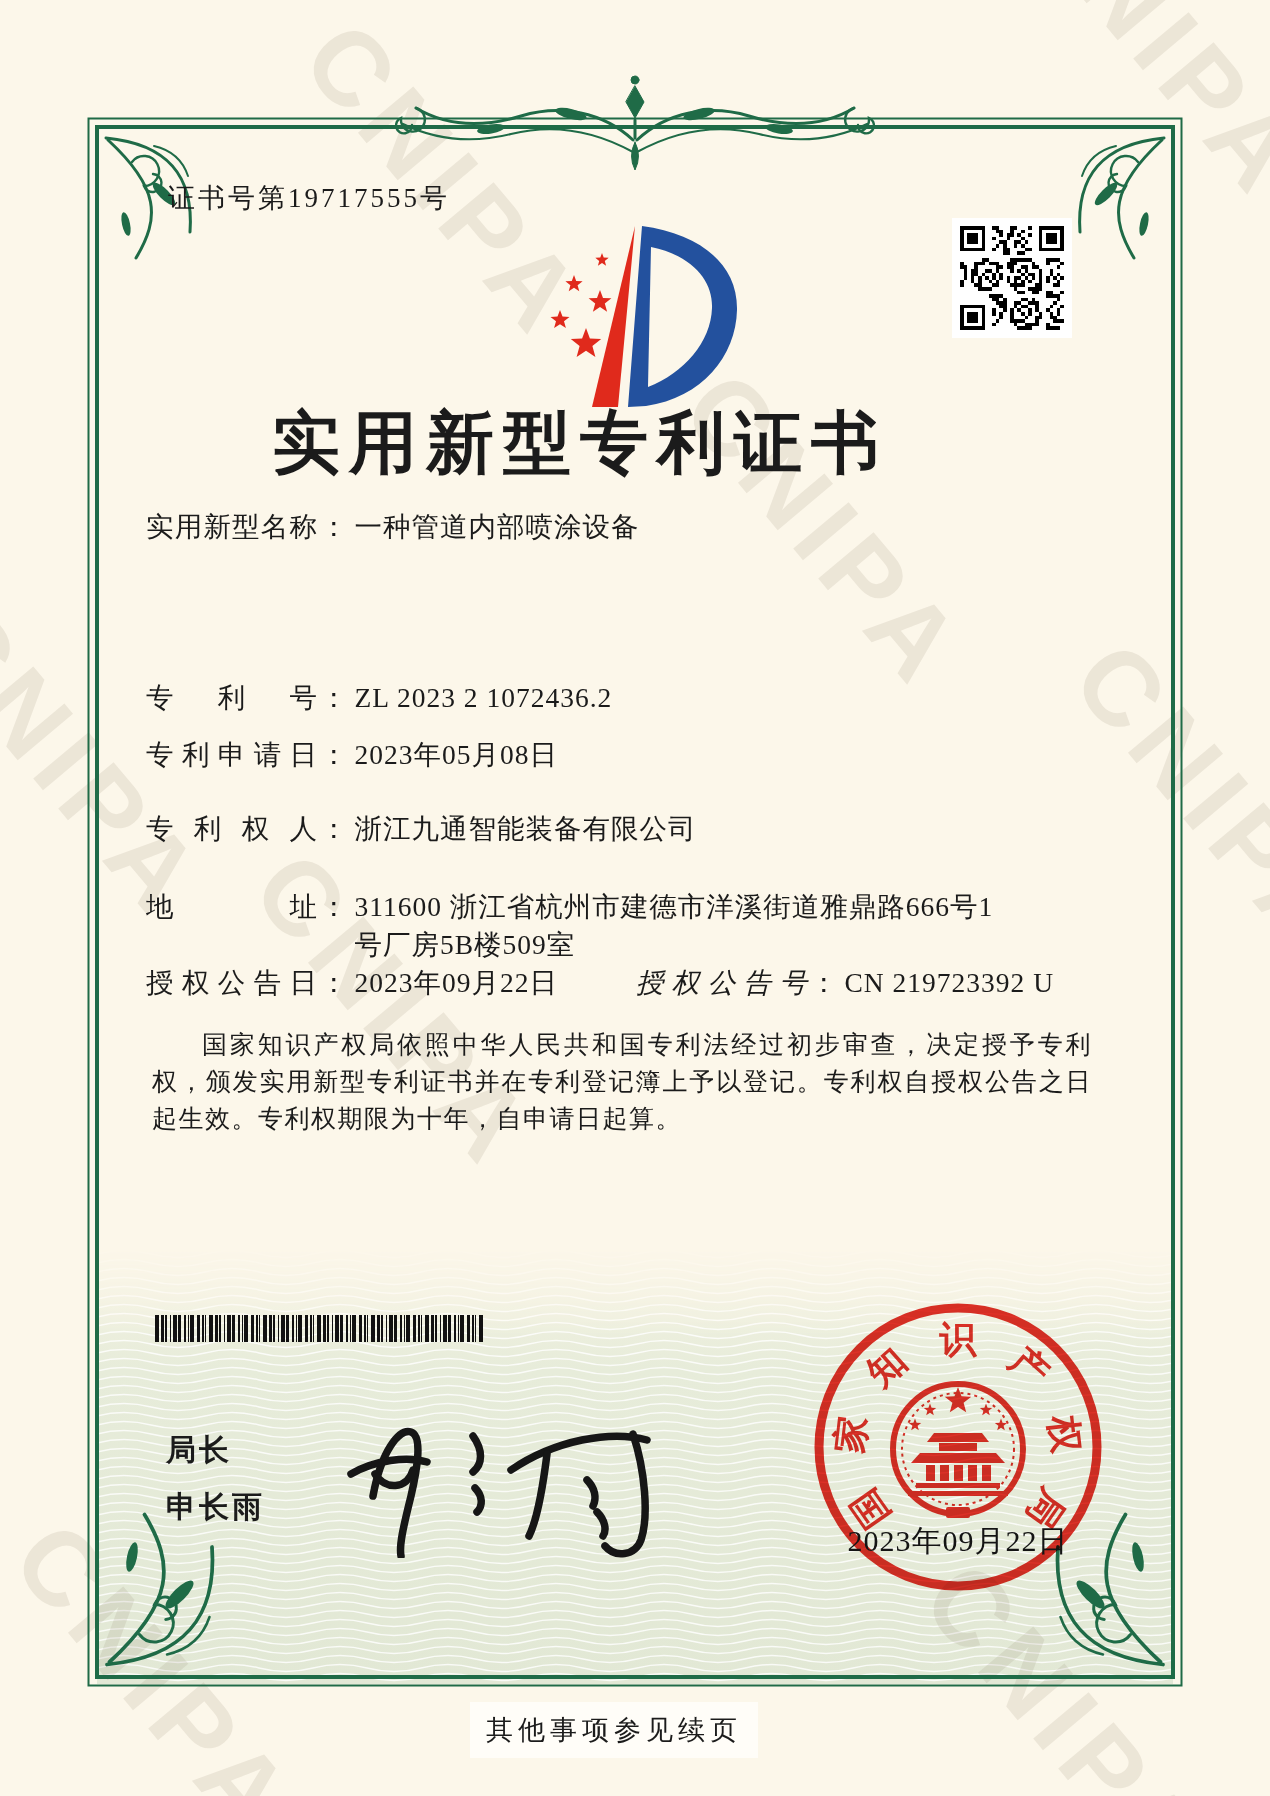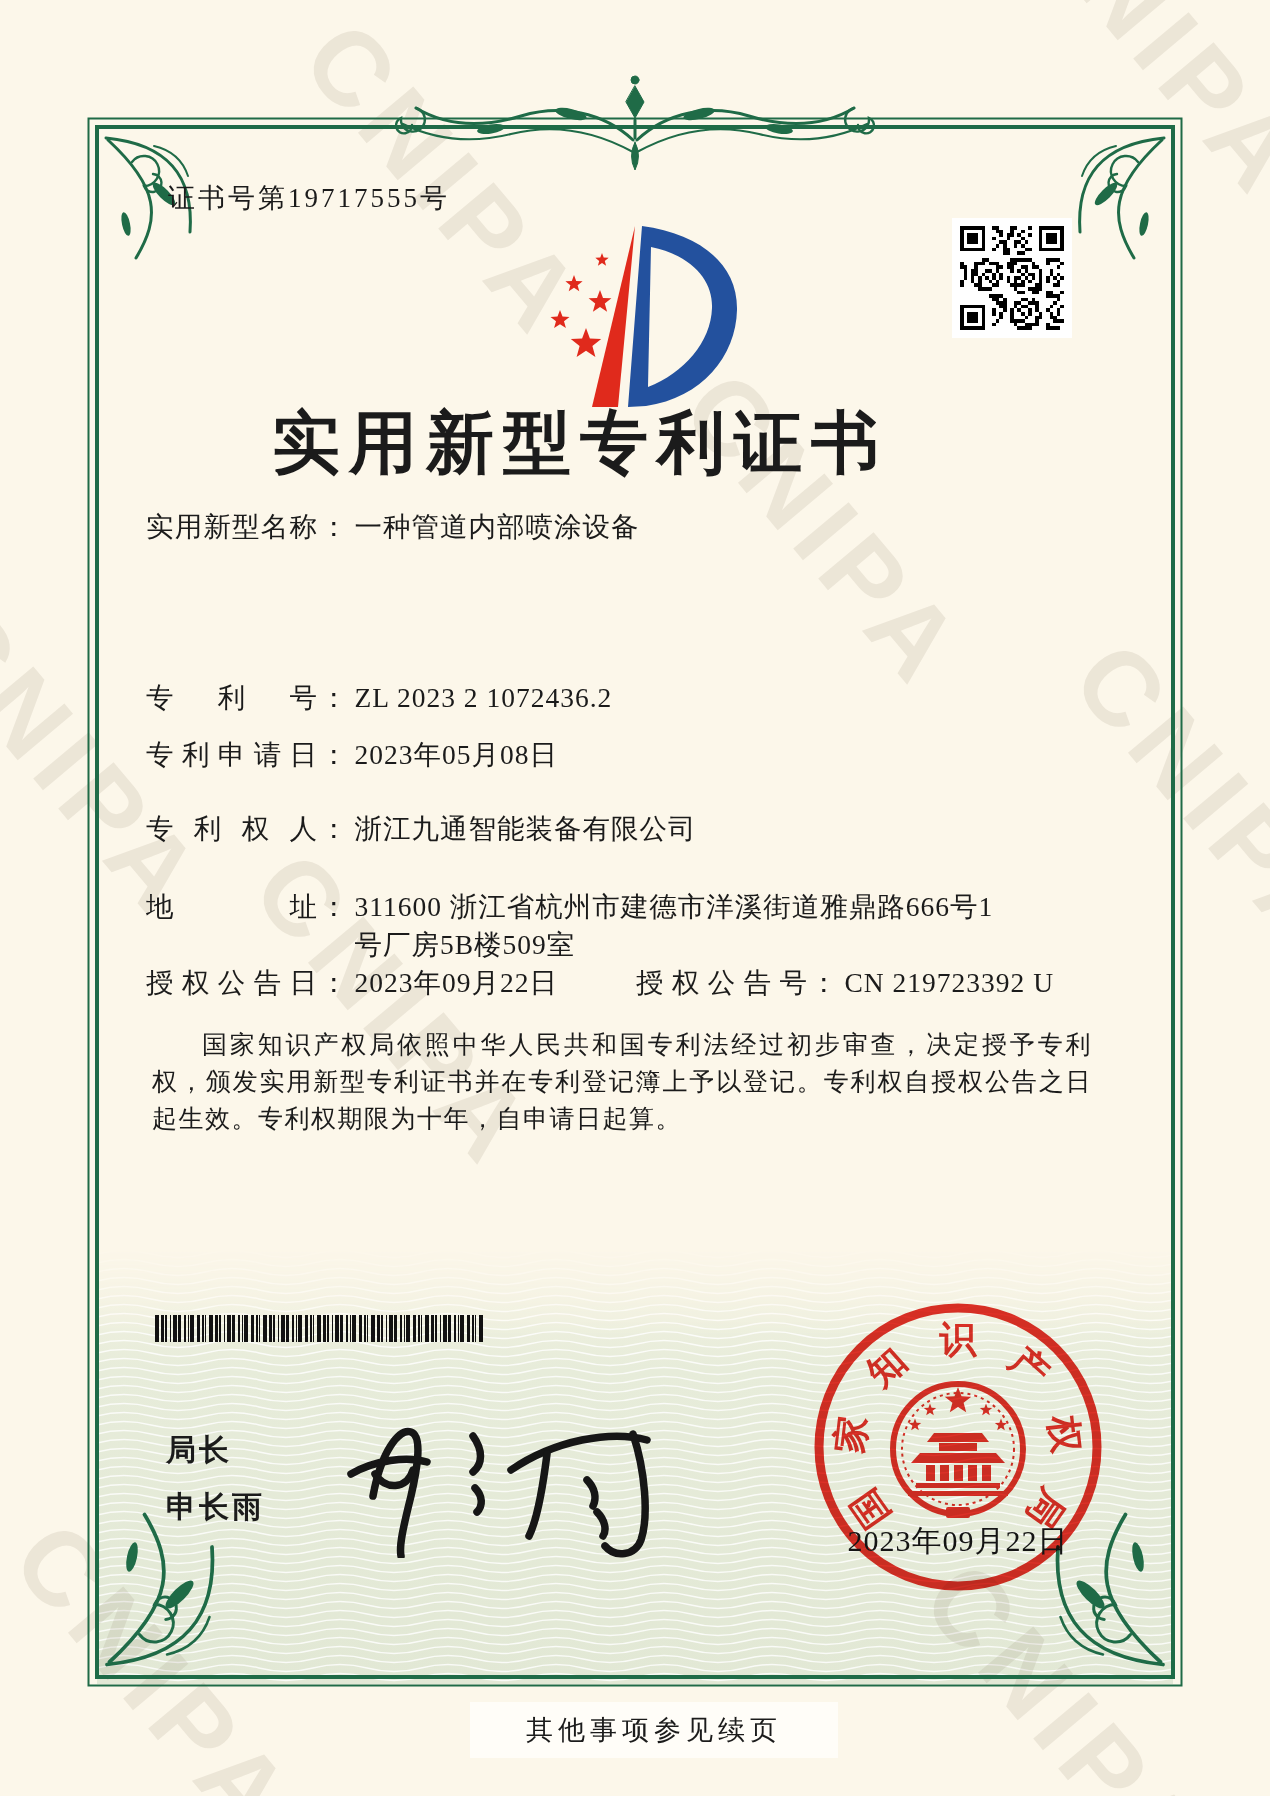--- a/index.html
+++ b/index.html
@@ -21,36 +21,36 @@
   .cert-no{position:absolute;left:168px;top:180px;font-size:27px;letter-spacing:3px;z-index:3;}
   .logo{position:absolute;left:470px;top:192px;z-index:3;}
   .qr{position:absolute;left:952px;top:218px;width:120px;height:120px;background:#ffffff;
       display:flex;align-items:center;justify-content:center;z-index:3;}
   .title{position:absolute;left:10px;top:398px;width:1140px;text-align:center;
          font-size:68px;font-weight:bold;letter-spacing:9px;z-index:3;}
   .field-row{position:absolute;left:146px;font-size:27.5px;line-height:38px;z-index:3;letter-spacing:1px;}
   .flabel{display:inline-block;width:172px;text-align:justify;text-align-last:justify;vertical-align:top;}
   .fcolon{display:inline-block;margin:0 6px 0 2px;vertical-align:top;}
   .fvalue{display:inline-block;vertical-align:top;max-width:660px;}
-  .grant2{margin-left:78px;}
+  .grant2{margin-left:78px;font-style:italic;}
   .legal{position:absolute;left:152px;top:1026px;width:952px;font-size:25px;line-height:37px;
          text-align:justify;z-index:3;}
   .legal p{margin:0 12px 9px 0;text-indent:2em;letter-spacing:1.5px;}
   .barcode{position:absolute;left:155px;top:1315px;z-index:3;}
   .director-title{position:absolute;left:166px;top:1430px;font-family:"Liberation Sans","DejaVu Sans",sans-serif;
          font-weight:bold;font-size:30px;letter-spacing:3px;z-index:3;}
   .director-name{position:absolute;left:166px;top:1487px;font-family:"Liberation Sans","DejaVu Sans",sans-serif;
          font-weight:bold;font-size:30px;letter-spacing:3px;z-index:3;}
   .signature{position:absolute;left:315px;top:1378px;z-index:4;}
   .seal{position:absolute;left:808px;top:1297px;z-index:3;opacity:.95;mix-blend-mode:multiply;}
   .seal-char{font-size:37px;font-weight:bold;fill:#e0261c;font-family:"Liberation Serif",serif;text-anchor:middle;}
   .seal-date{position:absolute;left:818px;top:1521px;width:280px;text-align:center;font-size:30px;
          color:#141414;letter-spacing:1px;z-index:5;}
   .page-footer{position:absolute;left:310px;top:1641px;width:600px;text-align:center;font-size:23px;z-index:3;}
-  .note{position:absolute;left:470px;top:1702px;background:#fffdf8;padding:10px 56px;
+  .note{position:absolute;left:470px;top:1702px;background:#fffdf8;padding:10px 16px;
         font-size:27px;letter-spacing:5px;z-index:3;}
 </style>
 </head>
 <body>
 
 <div class="page">
 
   <div class="band">
     <svg id="waves" width="1076" height="436">
         <path d="M0 6 q27 -7 54 0 t 54 0 t 54 0 t 54 0 t 54 0 t 54 0 t 54 0 t 54 0 t 54 0 t 54 0 t 54 0 t 54 0 t 54 0 t 54 0 t 54 0 t 54 0 t 54 0 t 54 0 t 54 0 t 54 0" fill="none" stroke="rgba(255,255,255,0.8)" stroke-width="1.4"></path>

